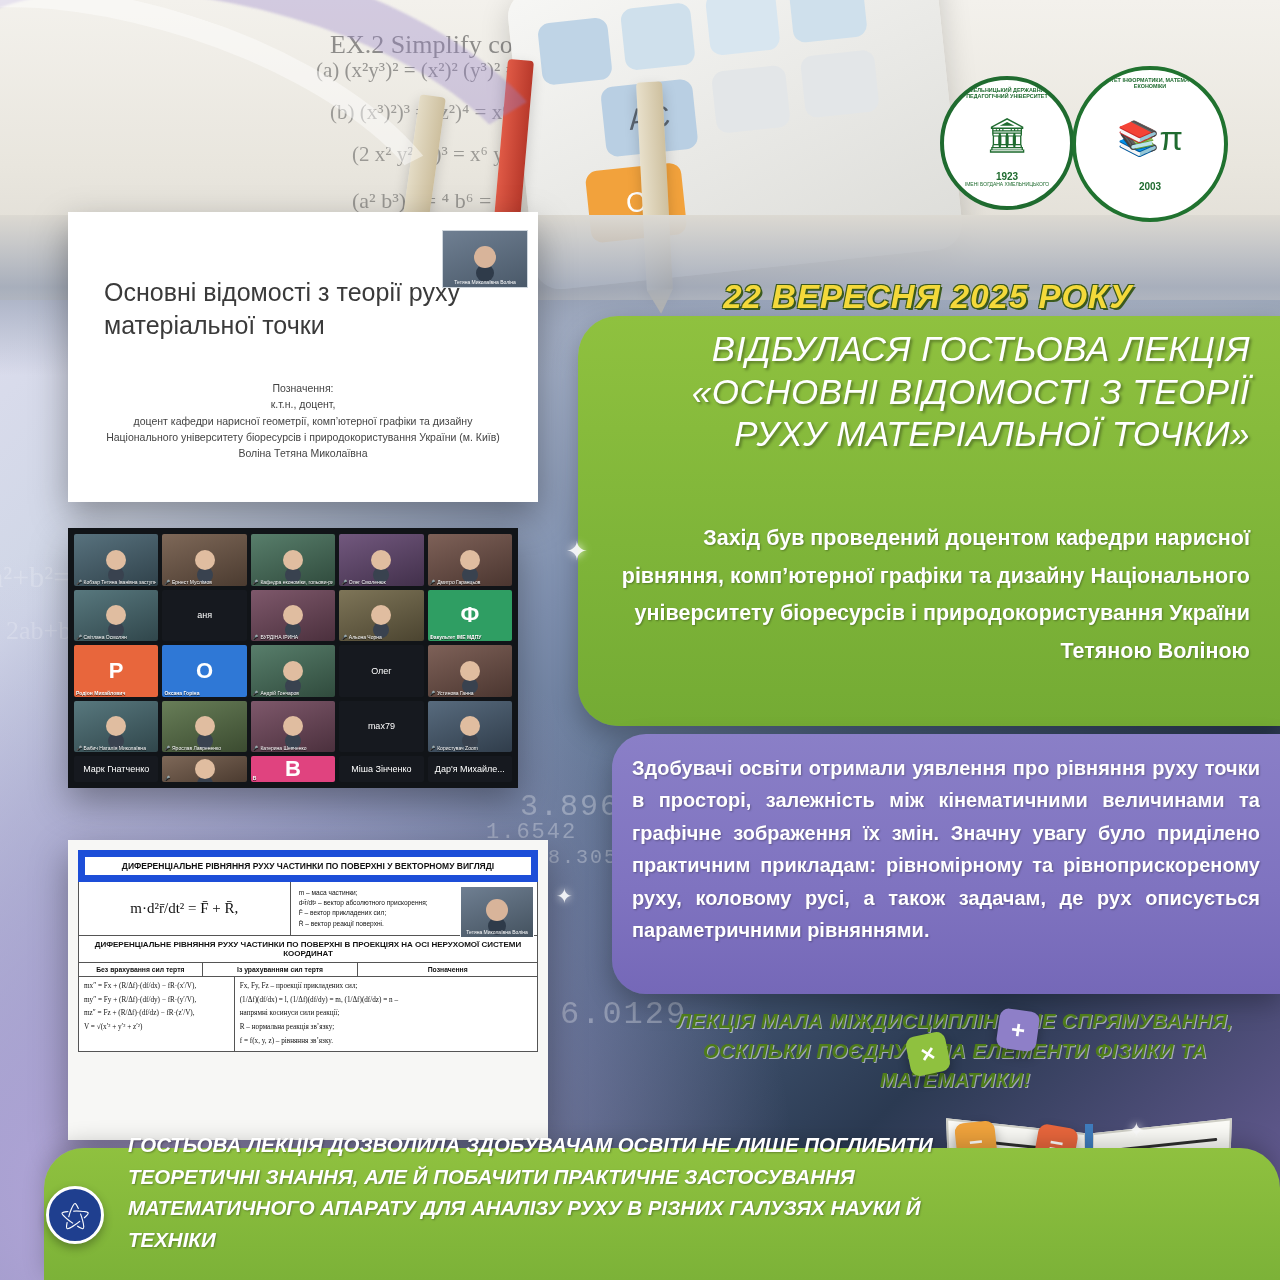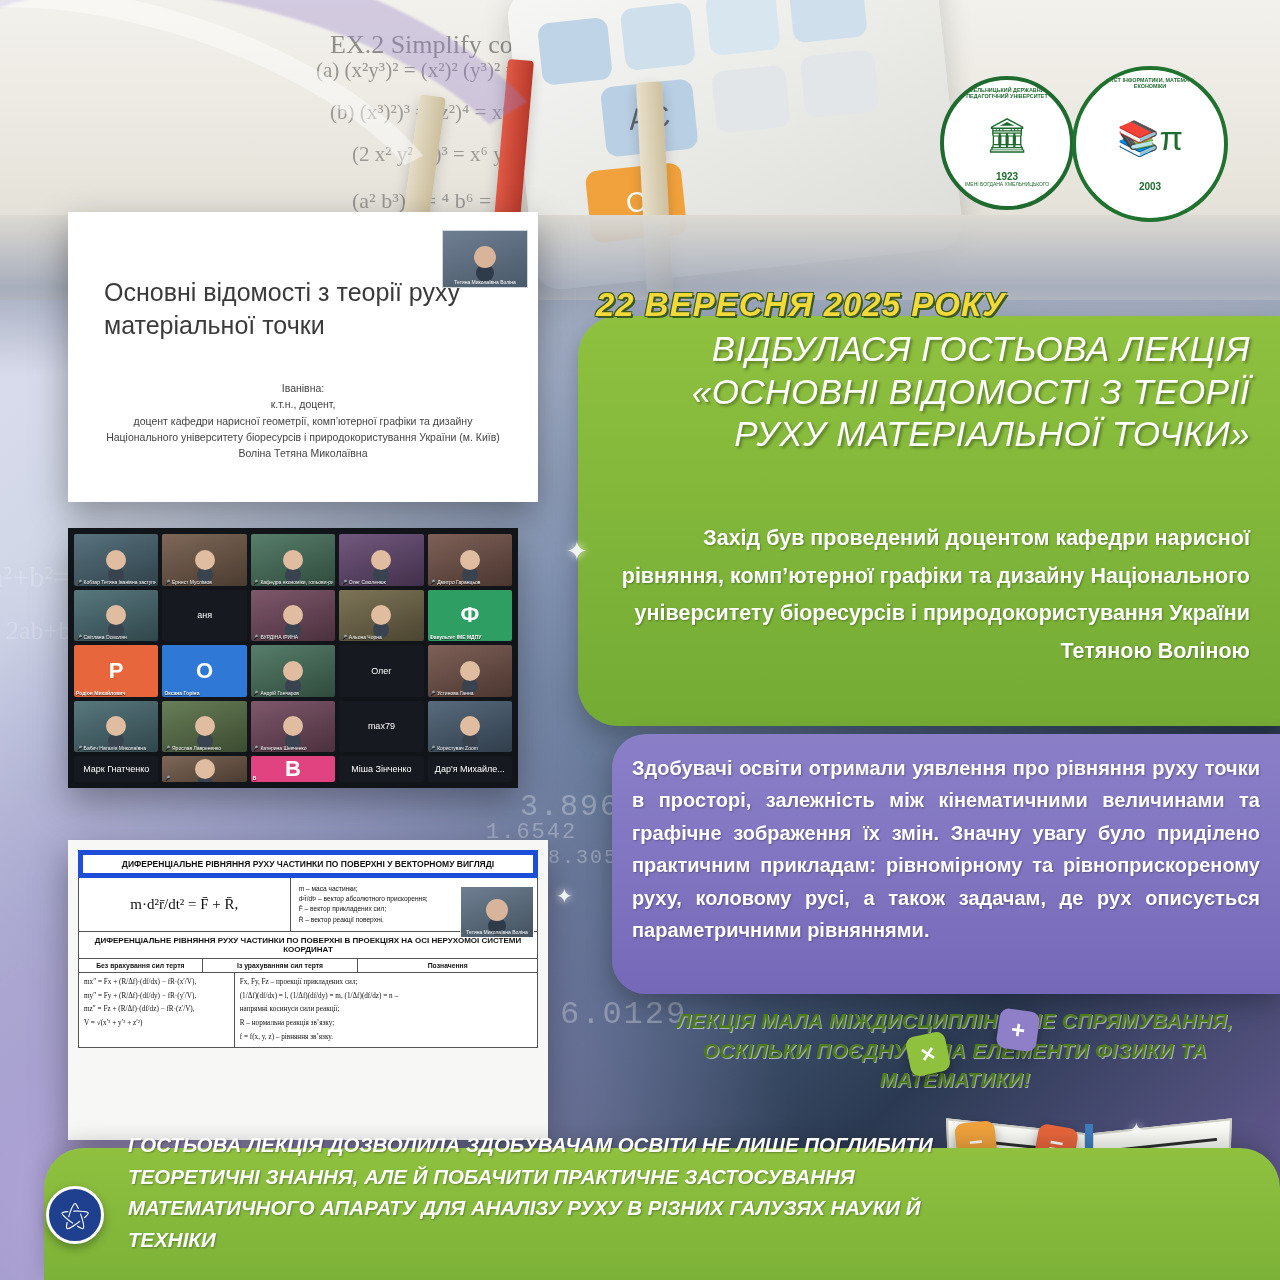--- a/index.html
+++ b/index.html
@@ -160,21 +160,21 @@
   .ztile.initial { font-size: 22px; color: #fff; font-weight: bold; }
   .ztile .head {
     width: 20px; height: 20px; border-radius: 50%;
     background: #e0bda0; box-shadow: 0 15px 0 -2px #39424f;
   }
   .ztile.lbl-center { font-size: 9px; color: #fff; }
 
   
   .shot3 { left: 68px; top: 840px; width: 480px; height: 300px; background: #f7f7f5; }
   .fs-head {
-    margin: 10px 10px 0; border: 5px solid #1d4ed8; padding: 4px 6px;
+    margin: 10px 10px 0; border: 7px solid #1d4ed8; padding: 4px 6px;
     font-size: 8.5px; font-weight: bold; text-align: center; color: #111;
     background: #fff;
   }
   .fs-row1 { display: flex; margin: 0 10px; border: 1px solid #555; border-top: none; background:#fff; }
   .fs-eq {
     width: 46%; padding: 14px 8px; font-family: "Liberation Serif", serif;
     font-size: 15px; color: #111; display: flex; align-items: center; justify-content: center;
   }
   .fs-leg {
     width: 54%; border-left: 1px solid #555; padding: 6px 8px;
@@ -193,22 +193,22 @@
   .fs-th { font-weight: bold; text-align: center; border-bottom: 1px solid #555; }
   .fs-c1 { width: 27%; } .fs-c2 { width: 34%; } .fs-c3 { width: 39%; border-right: none; }
   .fs-td { font-family: "Liberation Serif", serif; line-height: 1.9; font-size: 7.2px; }
   .fs-cam {
     position: absolute; right: 14px; top: 46px; width: 74px; height: 52px;
     background: linear-gradient(160deg,#6f7f92,#44525f); border: 1px solid #fff;
   }
 
   
   .band-date {
-    position: absolute; left: 596px; top: 286px; width: 684px;
-    text-align: left; padding-right: 20px;
+    position: absolute; left: 596px; top: 278px; width: 684px;
+    text-align: center; padding-right: 20px;
     font-size: 33px; font-weight: bold; letter-spacing: 1px;
     color: #f4d93a; font-style: italic;
     text-shadow: 2px 2px 0 #3b5a1d, -1px -1px 0 #3b5a1d, 1px -1px 0 #3b5a1d, -1px 1px 0 #3b5a1d;
   }
   .band-green {
     position: absolute; left: 578px; top: 316px; width: 702px; height: 410px;
     background: linear-gradient(180deg, #8fc13f 0%, #7fb539 55%, #74ab34 100%);
     border-radius: 40px 0 0 40px;
     box-shadow: 0 10px 26px rgba(0,0,0,0.25);
   }
@@ -377,21 +377,21 @@
 
   <div class="logo logo2">
     <div class="ring-text" style="display:flex;align-items:flex-start;justify-content:center;text-align:center;padding-top:3px;">ФАКУЛЬТЕТ ІНФОРМАТИКИ, МАТЕМАТИКИ ТА ЕКОНОМІКИ</div>
     <div class="emblem">📚π</div>
     <div class="year">2003</div>
   </div>
 
   <div class="shot shot1">
     <div class="title">Основні відомості з теорії руху матеріальної точки</div>
     <div class="sub">
-      <div>Іванівна:</div>
+      <div>Позначення:</div>
       <div>к.т.н., доцент,</div>
       <div>доцент кафедри нарисної геометрії, комп’ютерної графіки та дизайну</div>
       <div>Національного університету біоресурсів і природокористування України (м. Київ)</div>
       <div>Воліна Тетяна Миколаївна</div>
     </div>
     <div class="cam">
       <div class="cam-face"></div>
       <div class="cam-name">Тетяна Миколаївна Воліна</div>
     </div>
   </div>

